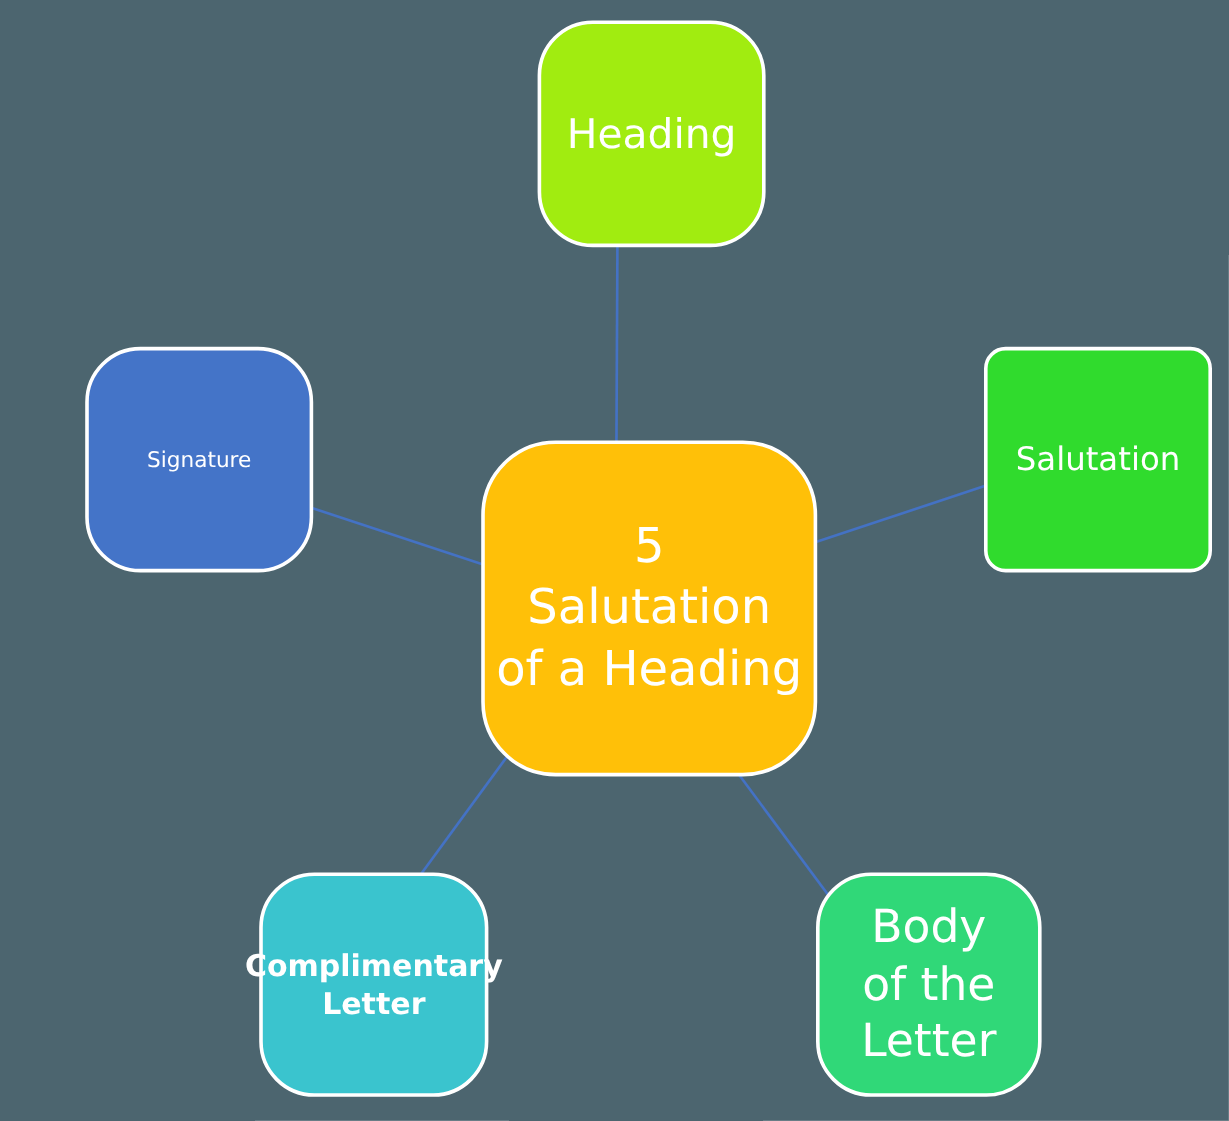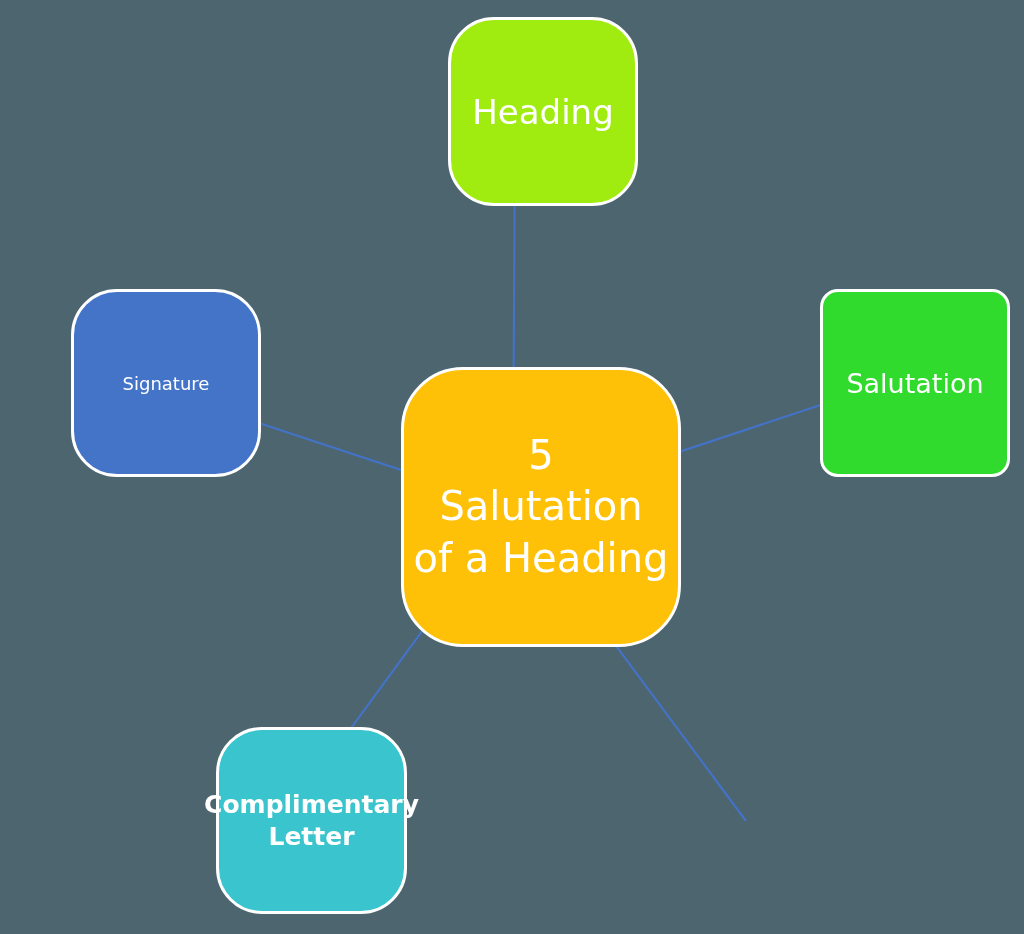--- a/index.html
+++ b/index.html
@@ -77,14 +77,19 @@
     <div class="line">5</div>
     <div class="line">Salutation</div>
     <div class="line">of a Heading</div>
   </div>
 
   <div class="node" id="node-complimentary" style="background-color: rgb(58, 196, 206);">
     <div class="line">Complimentary</div>
     <div class="line">Letter</div>
   </div>
 
+  <div class="node" id="node-body" style="background-color: rgb(48, 216, 120);">
+    <div class="line">Body</div>
+    <div class="line">of the</div>
+    <div class="line">Letter</div>
+  </div>
 
 </div>
 
 </body></html>

